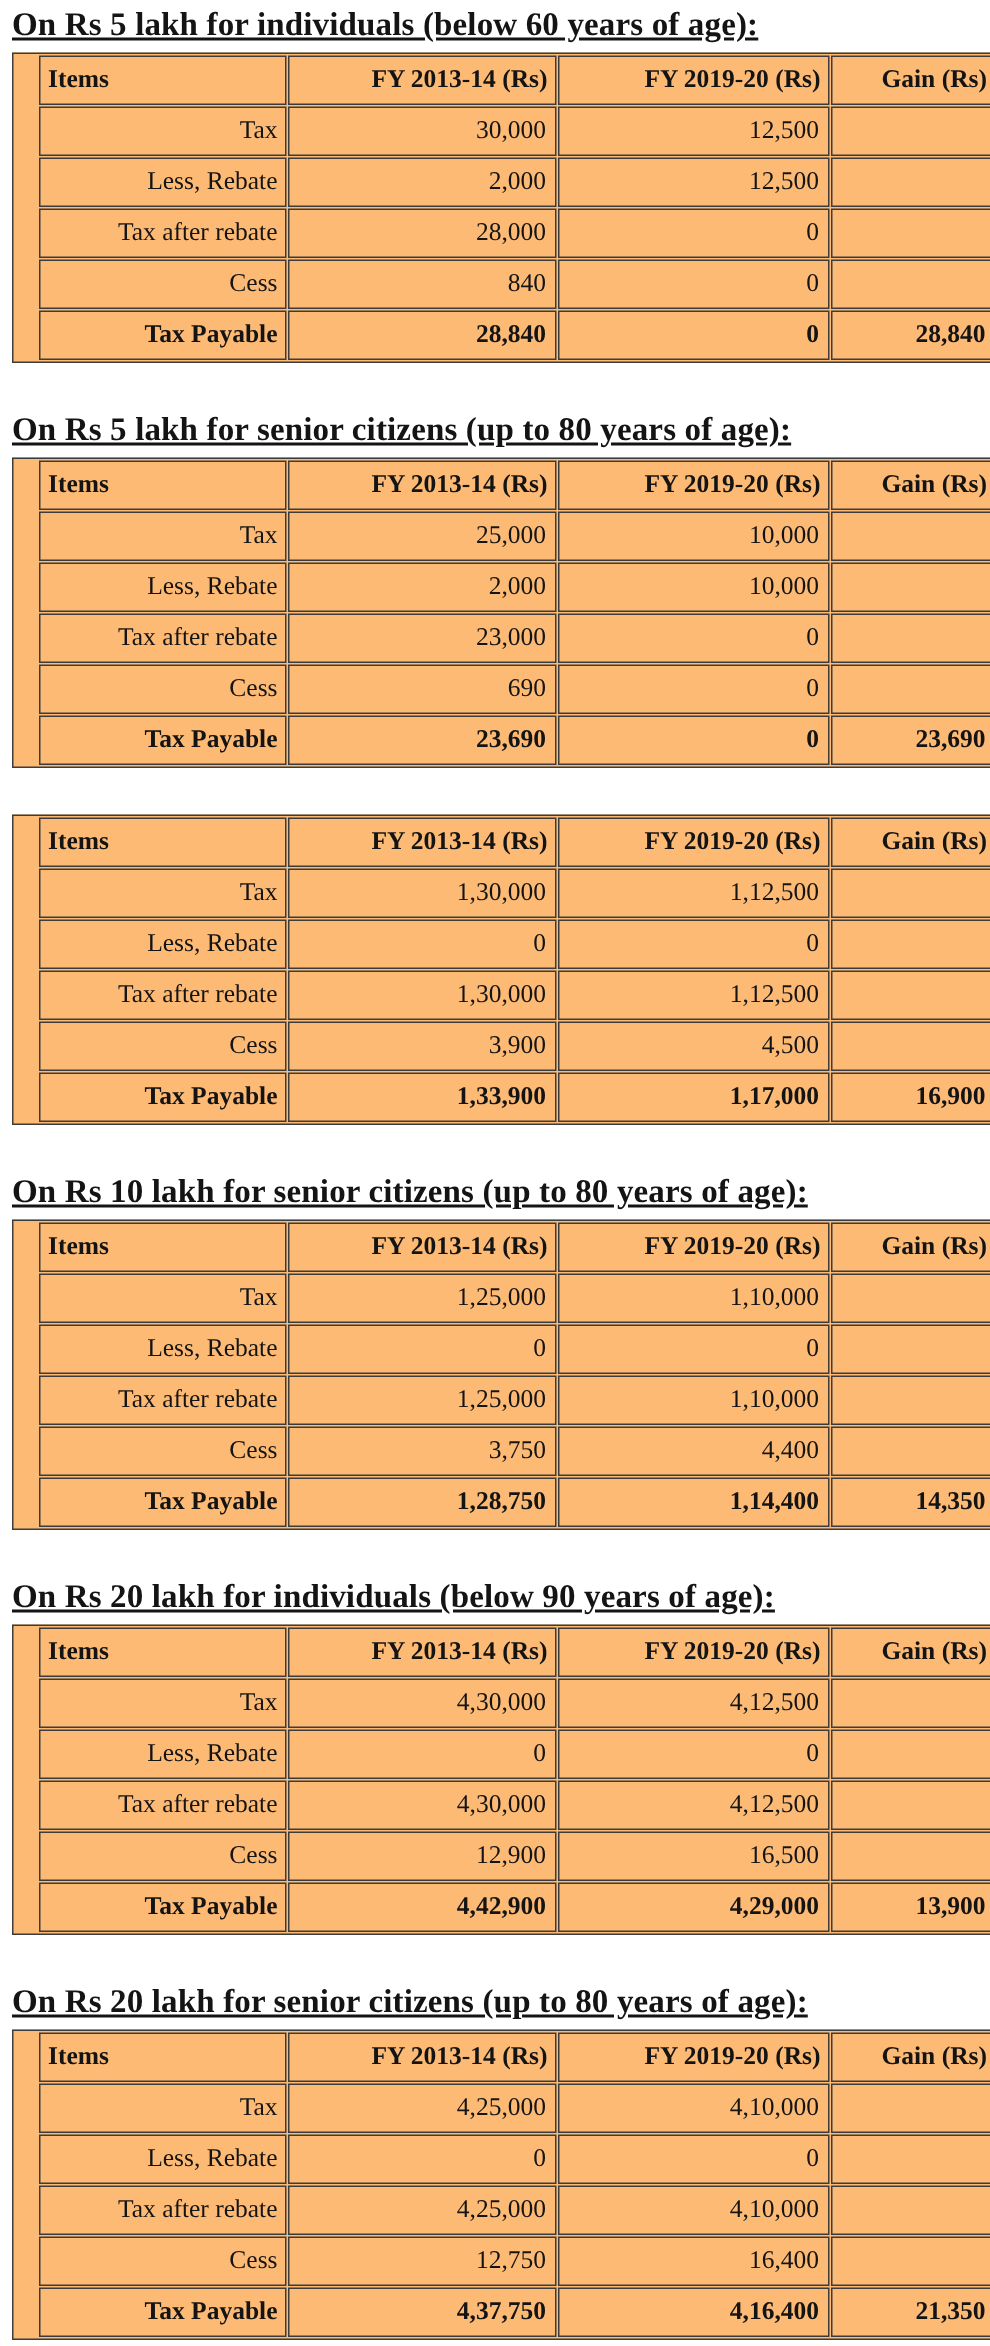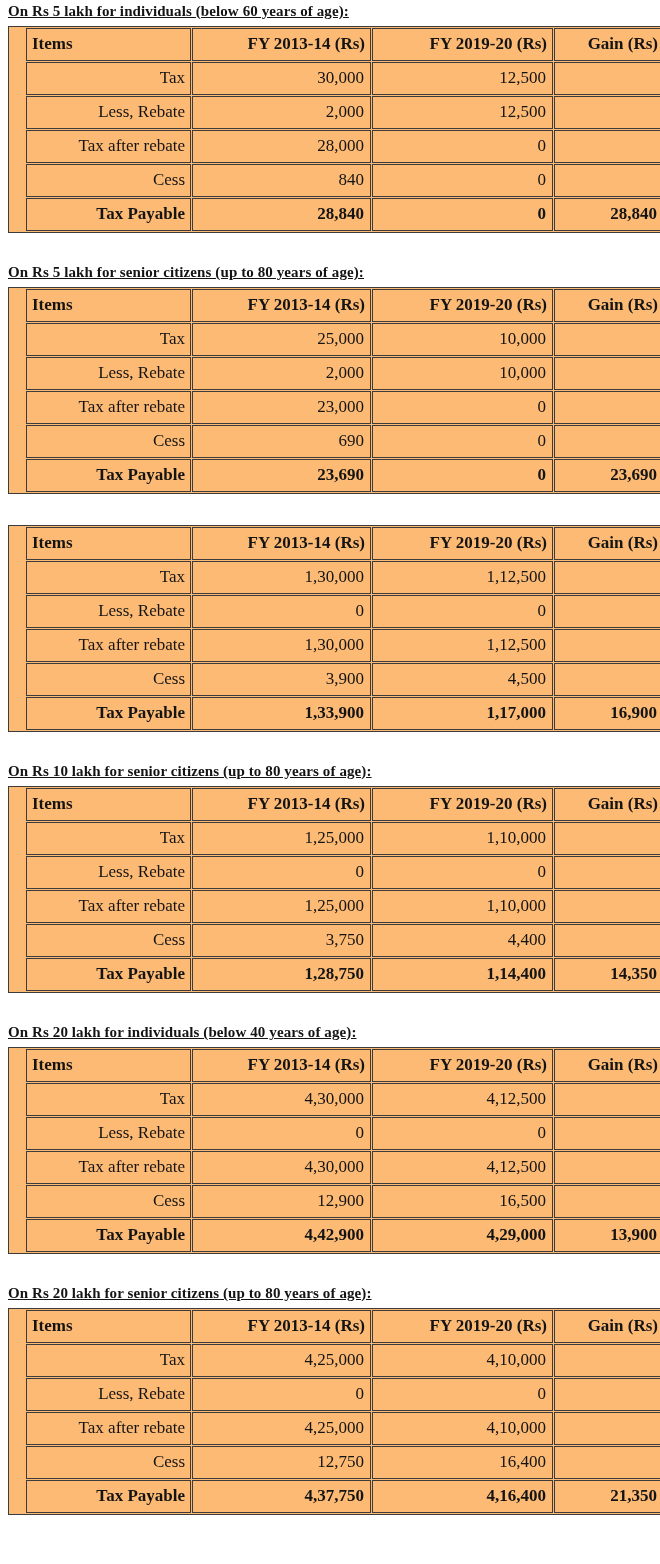--- a/index.html
+++ b/index.html
@@ -11,21 +11,21 @@
     color: #141414;
   }
   .page {
     width: 660px;
     box-sizing: border-box;
     padding: 3px 6px 6px 8px;
   }
   .tax-section { margin: 0 0 31px 0; }
   .tax-section:last-child { margin-bottom: 4px; }
   .section-title {
-    font-size: 15px;
+    font-size: 22px;
     font-weight: bold;
     text-decoration: underline;
     margin: 0 0 6px 0;
     letter-spacing: 0.1px;
     white-space: nowrap;
   }
   table.tax-table {
     table-layout: fixed;
     width: 580px;
     border-collapse: separate;
@@ -260,21 +260,21 @@
             <td class="cell-item">Tax Payable</td>
             <td class="cell-num">1,28,750</td>
             <td class="cell-num">1,14,400</td>
             <td class="cell-num">14,350</td>
           </tr>
         </tbody>
       </table>
     </section>
 
     <section class="tax-section">
-      <h2 class="section-title">On Rs 20 lakh for individuals (below 40 years of age):</h2>
+      <h2 class="section-title">On Rs 20 lakh for individuals (below 90 years of age):</h2>
       <table class="tax-table">
         <colgroup>
           <col class="c1">
           <col class="c2">
           <col class="c3">
           <col class="c4">
         </colgroup>
         <thead>
           <tr>
             <th class="col-item">Items</th>

